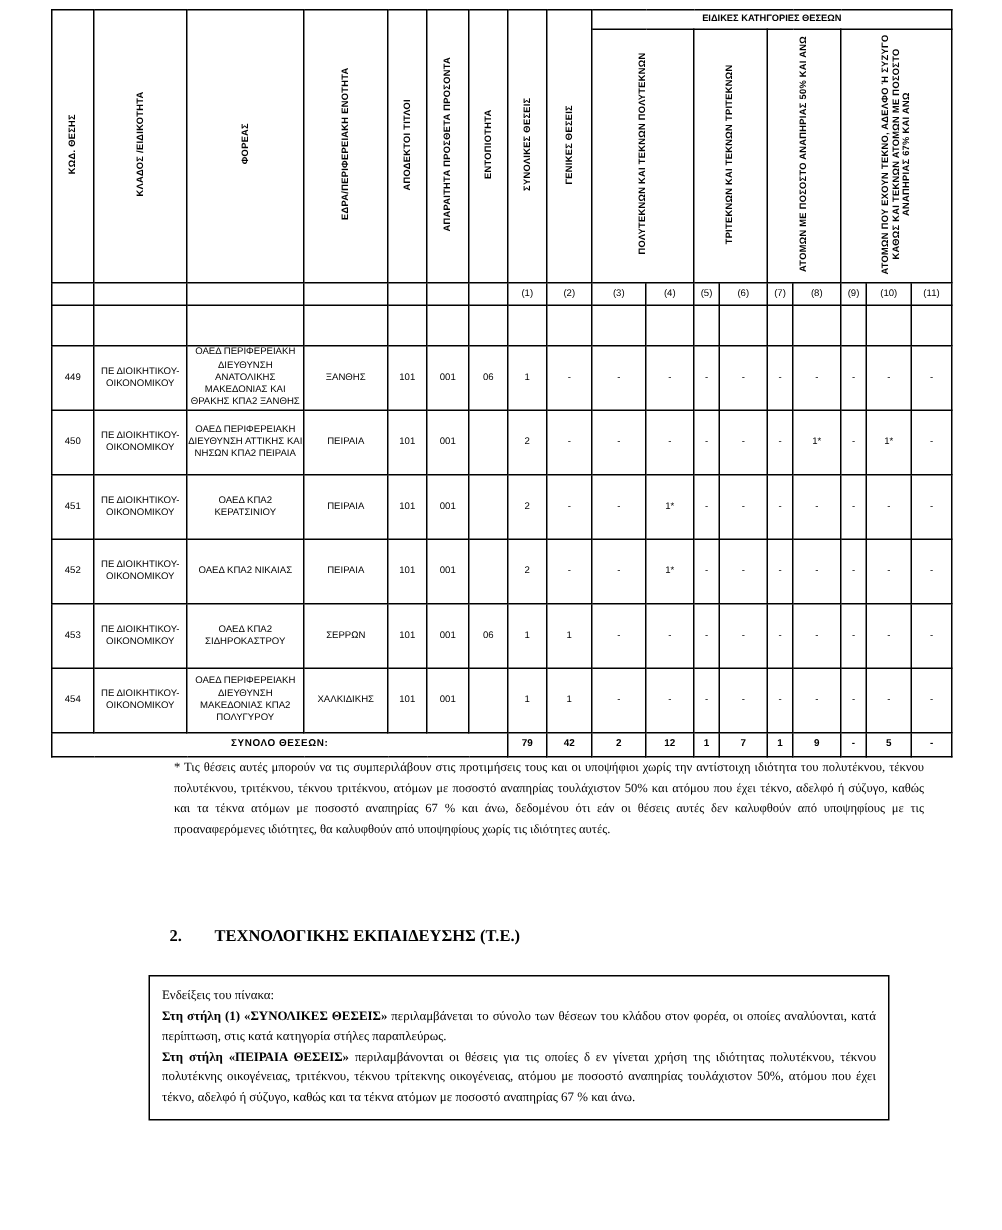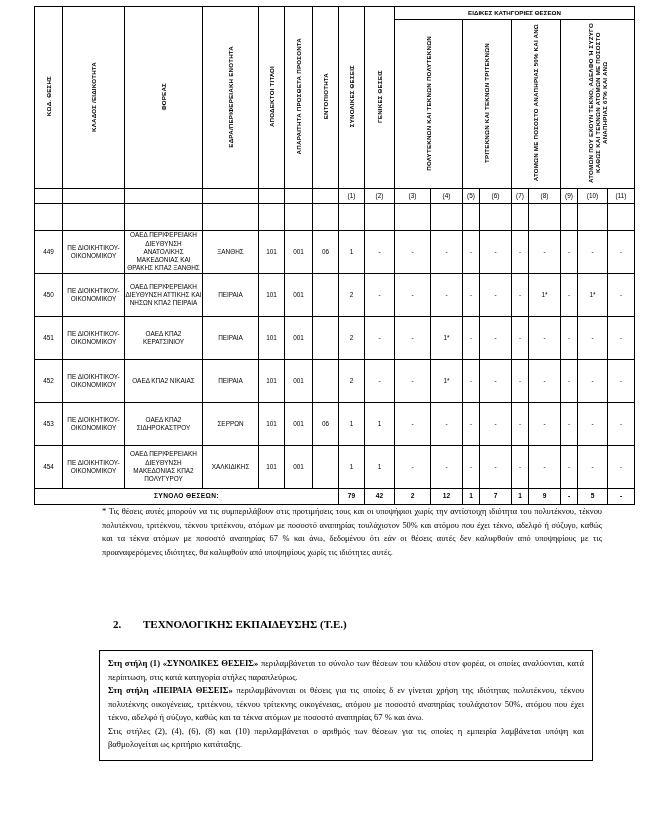--- a/index.html
+++ b/index.html
@@ -87,21 +87,21 @@
     font-size: 6.6px;
   }
   .totalrow td.totlabel {
     text-align: center;
     letter-spacing: 0.4px;
   }
 
   
   .footnote {
     position: absolute;
-    left: 102px;
+    left: 116px;
     top: 505px;
     width: 500px;
     font-size: 8.4px;
     line-height: 1.62;
     text-align: justify;
     font-family: "Liberation Serif", serif;
   }
 
   
   .section {
@@ -363,18 +363,18 @@
       </table>
   </div>
 
   <div class="footnote">* Τις θέσεις αυτές μπορούν να τις συμπεριλάβουν στις προτιμήσεις τους και οι υποψήφιοι χωρίς την αντίστοιχη ιδιότητα του πολυτέκνου, τέκνου πολυτέκνου, τριτέκνου, τέκνου τριτέκνου, ατόμων με ποσοστό αναπηρίας τουλάχιστον 50% και ατόμου που έχει τέκνο, αδελφό ή σύζυγο, καθώς και τα τέκνα ατόμων με ποσοστό αναπηρίας 67 % και άνω, δεδομένου ότι εάν οι θέσεις αυτές δεν καλυφθούν από υποψηφίους με τις προαναφερόμενες ιδιότητες, θα καλυφθούν από υποψηφίους χωρίς τις ιδιότητες αυτές.</div>
 
   <div class="section">
     <span class="num">2.</span><span>ΤΕΧΝΟΛΟΓΙΚΗΣ ΕΚΠΑΙΔΕΥΣΗΣ (Τ.Ε.)</span>
   </div>
 
   <div class="legend">
+    <p>Ενδείξεις του πίνακα:</p>
     <p><b>Στη στήλη (1) «ΣΥΝΟΛΙΚΕΣ ΘΕΣΕΙΣ»</b><span> περιλαμβάνεται το σύνολο των θέσεων του κλάδου στον φορέα, οι οποίες αναλύονται, κατά περίπτωση, στις κατά κατηγορία στήλες παραπλεύρως.</span></p>
     <p><b>Στη στήλη «ΠΕΙΡΑΙΑ ΘΕΣΕΙΣ»</b><span> περιλαμβάνονται οι θέσεις για τις οποίες δ εν γίνεται χρήση της ιδιότητας πολυτέκνου, τέκνου πολυτέκνης οικογένειας, τριτέκνου, τέκνου τρίτεκνης οικογένειας, ατόμου με ποσοστό αναπηρίας τουλάχιστον 50%, ατόμου που έχει τέκνο, αδελφό ή σύζυγο, καθώς και τα τέκνα ατόμων με ποσοστό αναπηρίας 67 % και άνω.</span></p>
-    <p>Στις στήλες (2), (4), (6), (8) και (10) περιλαμβάνεται ο αριθμός των θέσεων για τις οποίες η εμπειρία λαμβάνεται υπόψη και βαθμολογείται ως κριτήριο κατάταξης.</p>
   </div>
 
 </div>
 
 </body></html>

